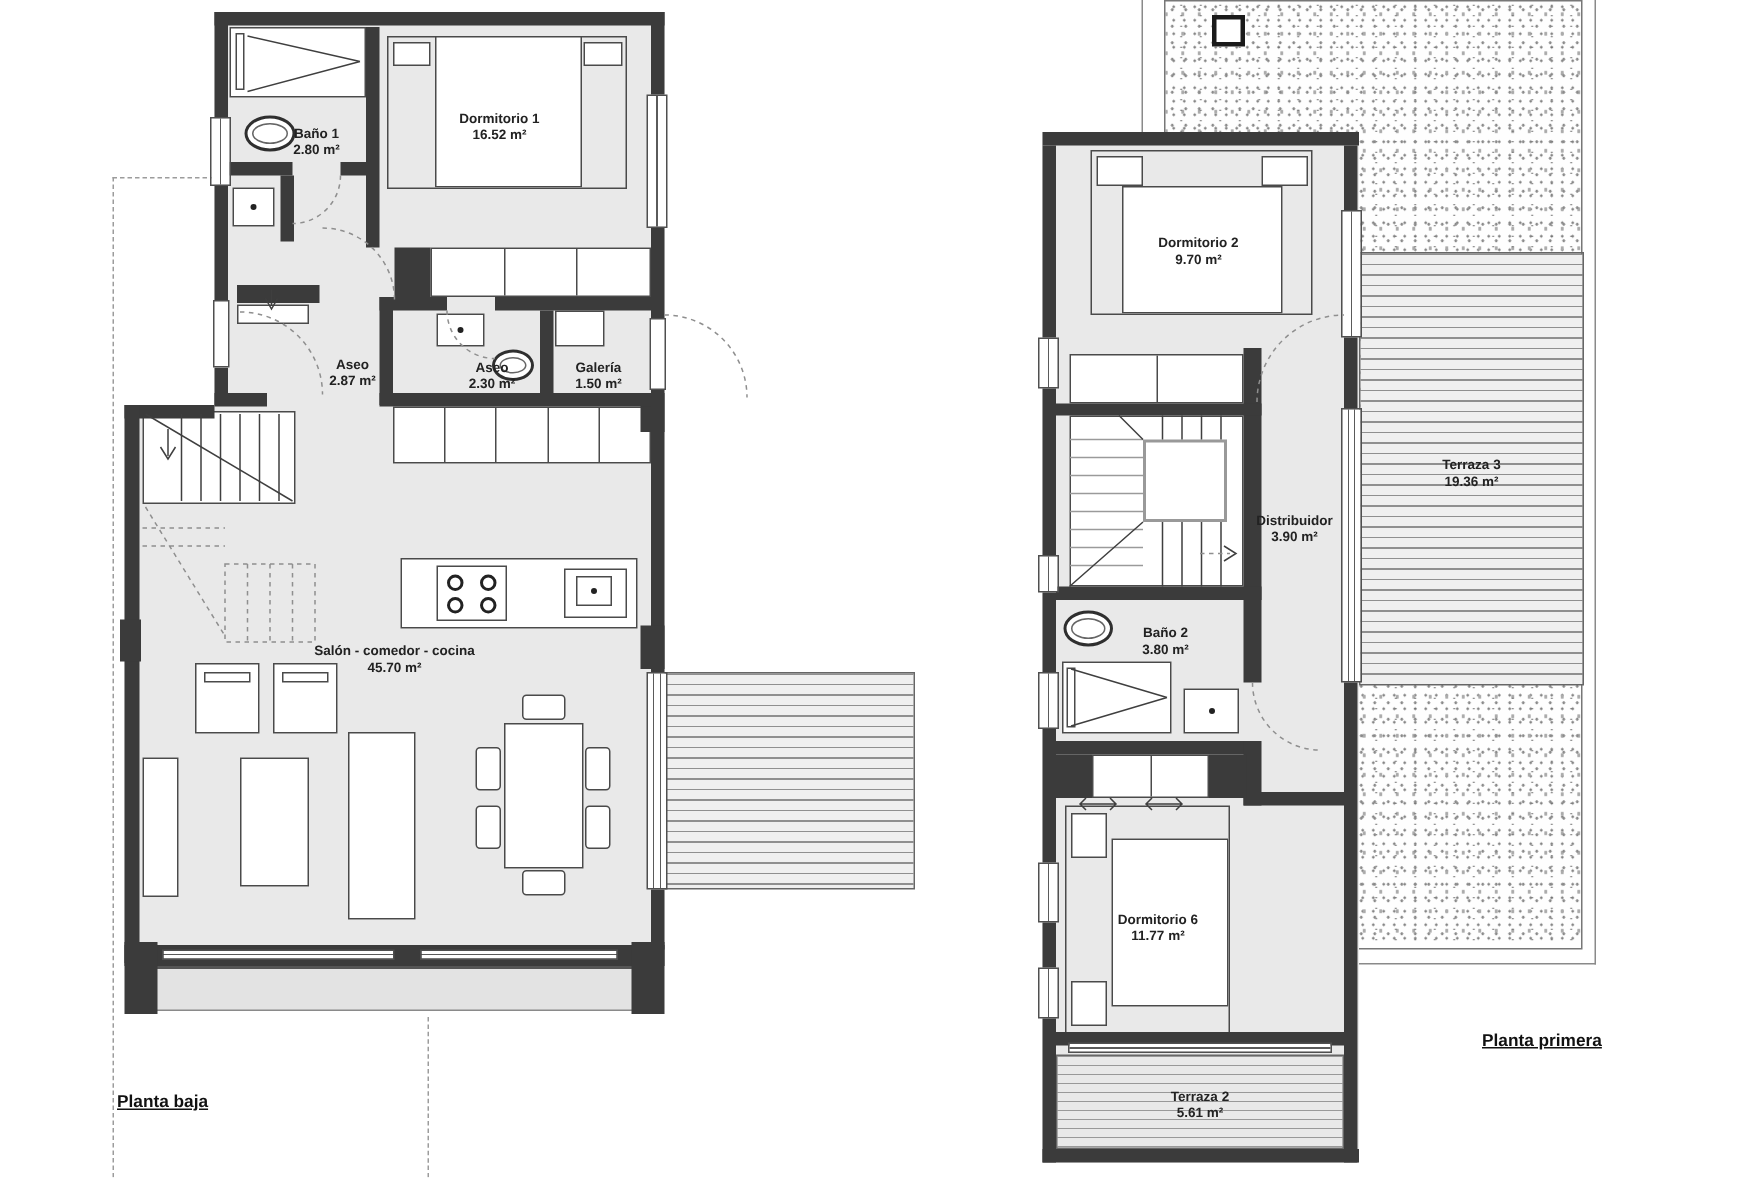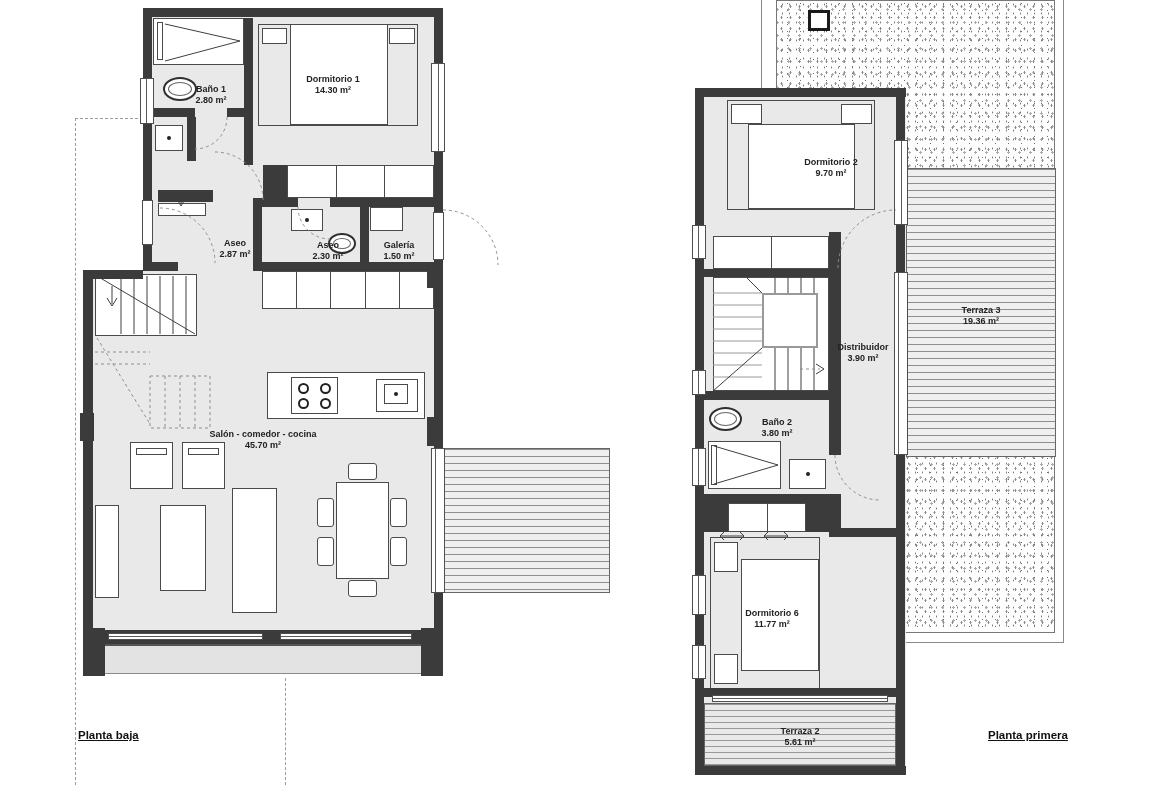--- a/index.html
+++ b/index.html
@@ -166,21 +166,21 @@
     <div class="furn r" style="left:390px;top:498px;width:17px;height:29px"></div>
     <div class="furn r" style="left:390px;top:537px;width:17px;height:29px"></div>
 
     
     <div class="lab" style="left:211px;top:95px">
       <span>Baño 1</span>
         <span>2.80 m²</span>
       </div>
     <div class="lab" style="left:333px;top:85px">
       <span>Dormitorio 1</span>
-        <span>14.30 m²</span>
+        <span>16.52 m²</span>
       </div>
     <div class="lab" style="left:235px;top:249px">
       <span>Aseo</span>
         <span>2.87 m²</span>
       </div>
     <div class="lab" style="left:328px;top:251px">
       <span>Aseo</span>
         <span>2.30 m²</span>
       </div>
     <div class="lab" style="left:399px;top:251px">
@@ -269,21 +269,21 @@
         <i></i>
         <i></i>
       </div>
 
     <div class="furn g" style="left:710px;top:537px;width:110px;height:152px"></div>
     <div class="furn" style="left:714px;top:542px;width:24px;height:30px"></div>
     <div class="furn" style="left:714px;top:654px;width:24px;height:30px"></div>
     <div class="furn" style="left:741px;top:559px;width:78px;height:112px"></div>
 
     
-    <div class="lab" style="left:831px;top:168px">
+    <div class="lab" style="left:799px;top:168px">
       <span>Dormitorio 2</span>
         <span>9.70 m²</span>
       </div>
     <div class="lab" style="left:981px;top:316px">
       <span>Terraza 3</span>
         <span>19.36 m²</span>
       </div>
     <div class="lab" style="left:863px;top:353px">
       <span>Distribuidor</span>
         <span>3.90 m²</span>
@@ -293,21 +293,21 @@
         <span>3.80 m²</span>
       </div>
     <div class="lab" style="left:772px;top:619px">
       <span>Dormitorio 6</span>
         <span>11.77 m²</span>
       </div>
     <div class="lab" style="left:800px;top:737px">
       <span>Terraza 2</span>
         <span>5.61 m²</span>
       </div>
-    <div class="title" style="left:988px;top:729px">Planta primera</div>
+    <div class="title" style="left:988px;top:688px">Planta primera</div>
   </div>
 
   
   <svg class="ov" width="1170" height="785" viewBox="0 0 1170 785">
 
     <path class="sln" d="M165,24 L240,41 M165,61 L240,41"></path>
 
     <path class="sln" d="M121,276 V334 M134,276 V334 M147,276 V334 M160,276 V334 M173,276 V334 M186,276 V334"></path>
     <path class="sln" d="M97,276 L195,334"></path>
     <path class="sln" d="M112,286 V304 M107,298 L112,306 L117,298"></path>

